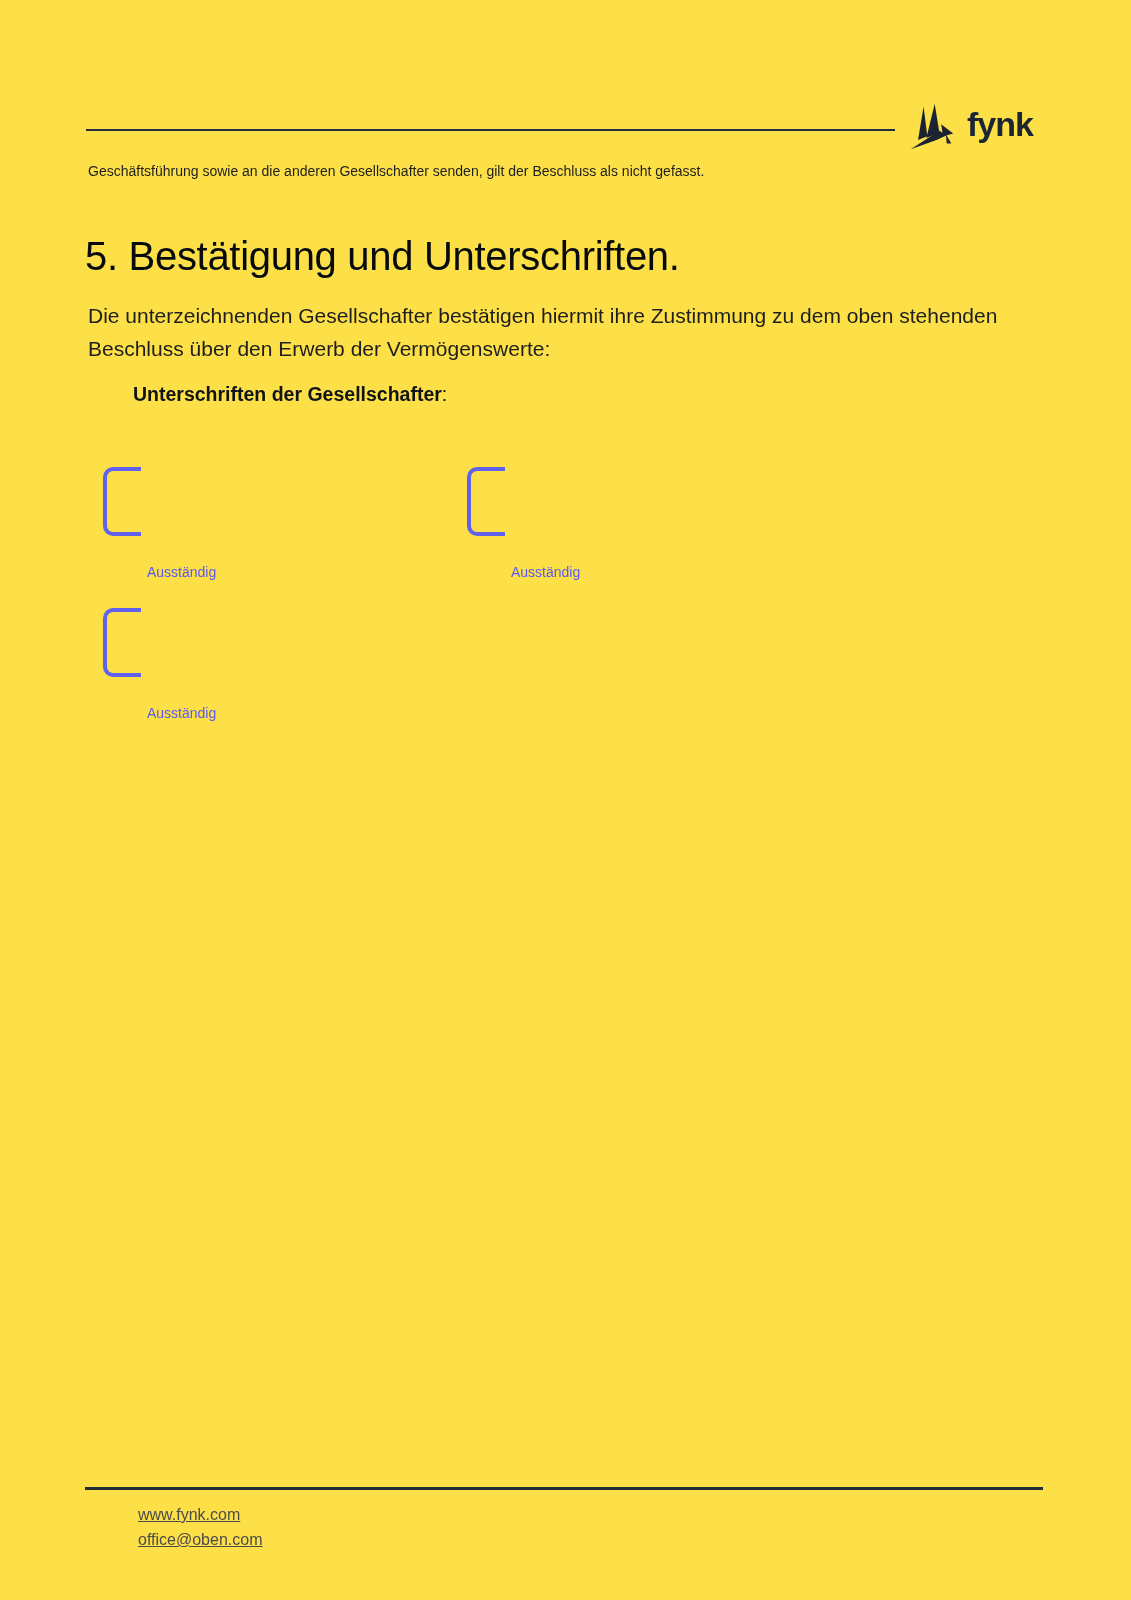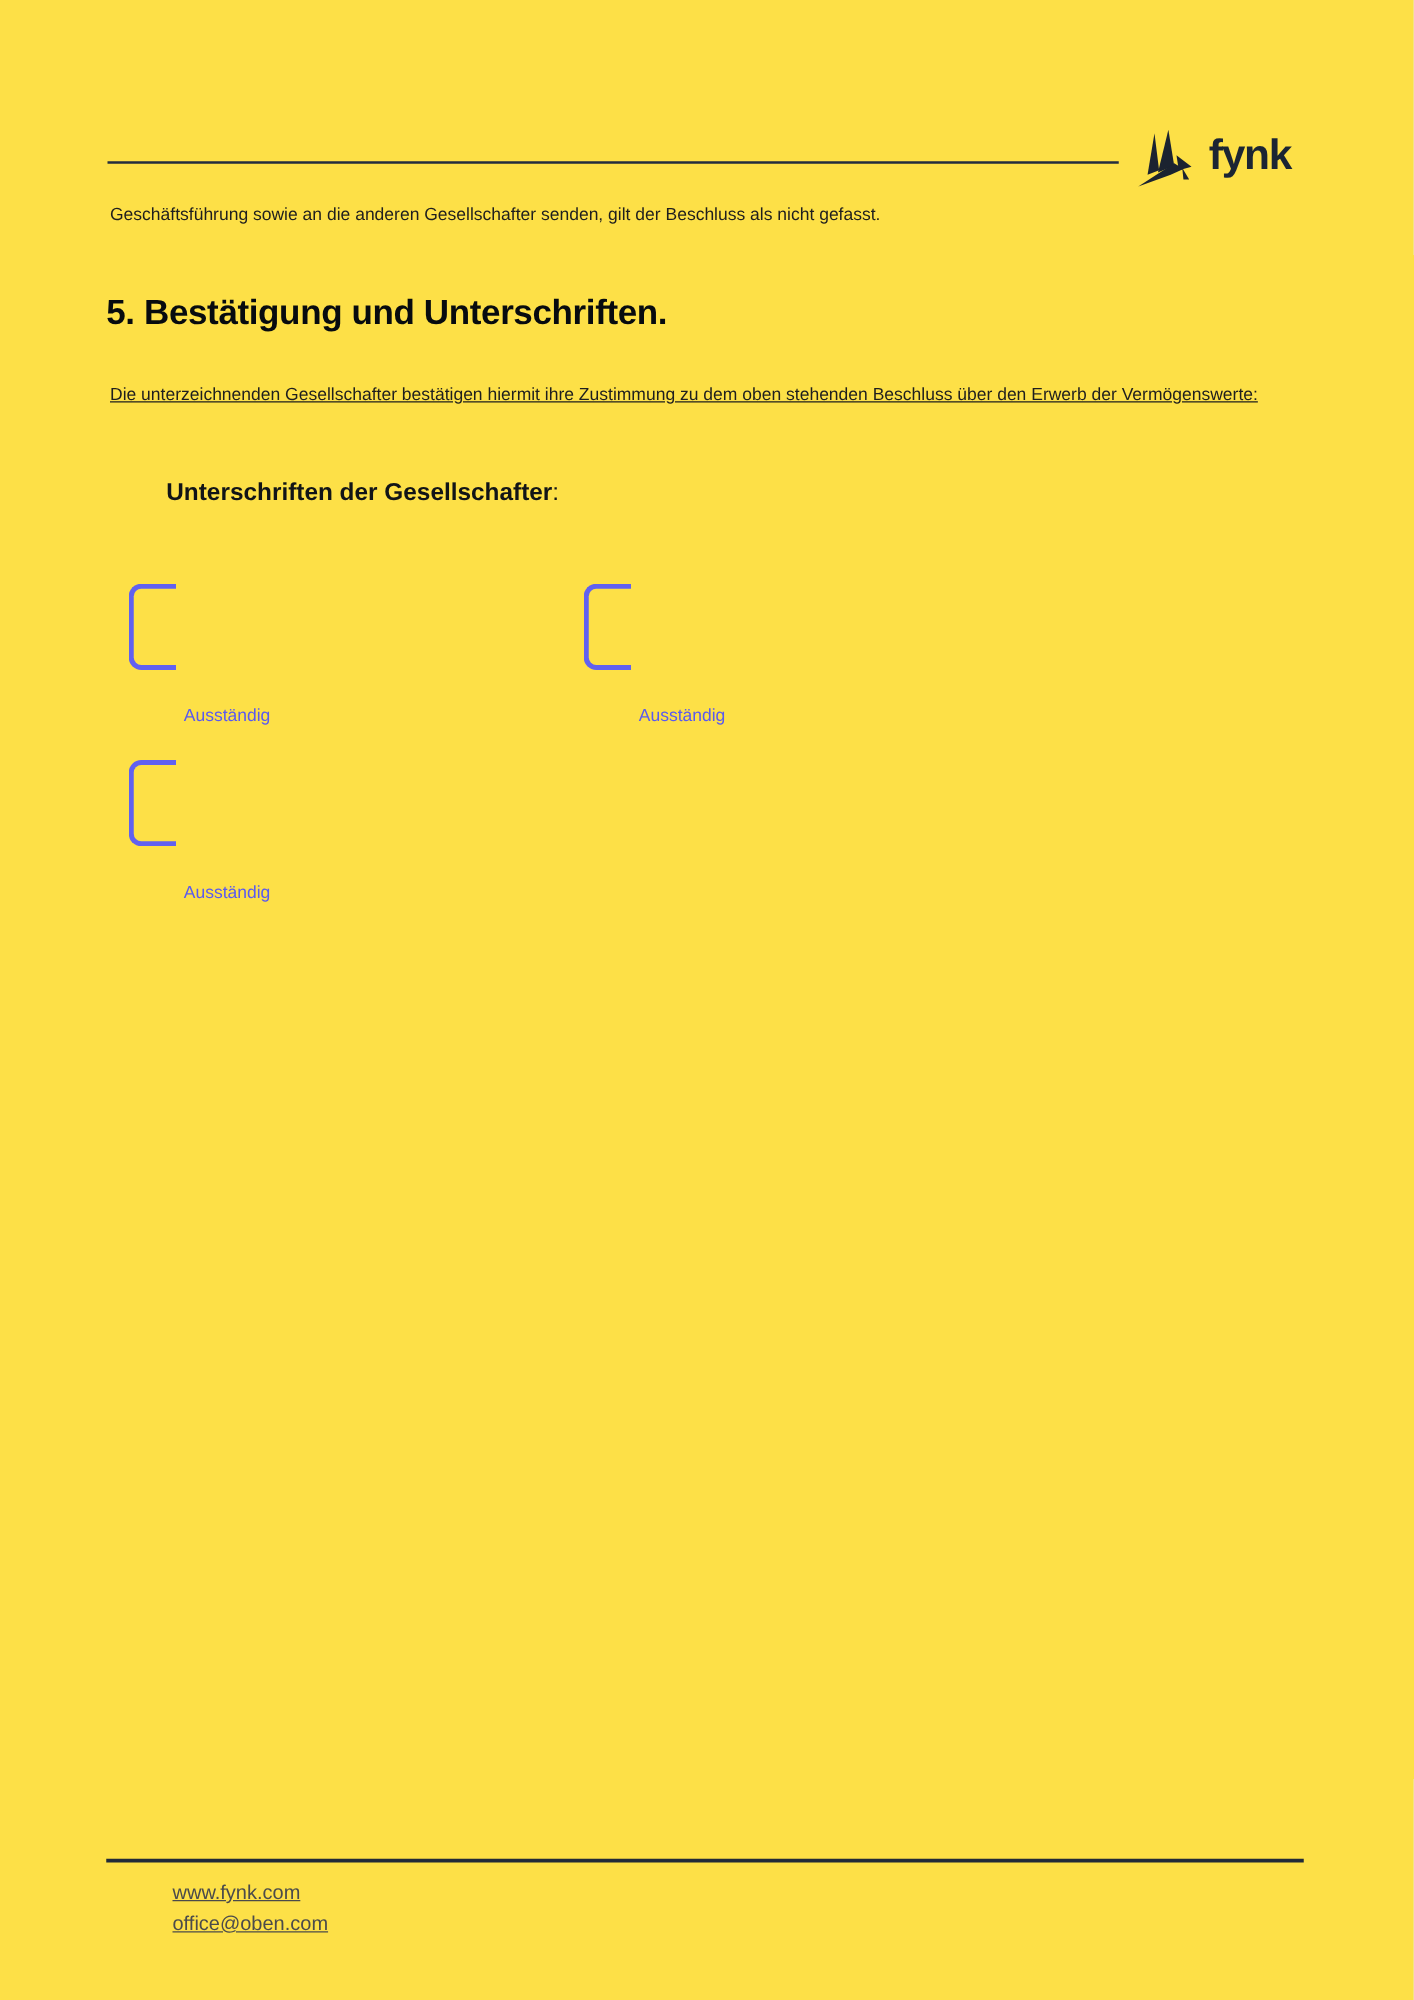--- a/index.html
+++ b/index.html
@@ -45,33 +45,32 @@
     left: 88px; top: 158px;
     width: 1000px;
     font-size: 14px;
     line-height: 27px;
     color: #1e1e1e;
     white-space: nowrap;
   }
   .heading {
     position: absolute;
     left: 85px; top: 234px;
-    font-size: 28px;
-    font-weight: 700;
+    font-size: 40px;
+    font-weight: 400;
     letter-spacing: -0.3px;
     color: #070b0f;
   }
   .paragraph {
     position: absolute;
     left: 88px; top: 299px;
     width: 945px;
-    font-size: 14px;
+    font-size: 21px;
     line-height: 33px;
     color: #1e1e1e;
-    text-decoration: underline;
   }
   .signatures-heading {
     position: absolute;
     left: 97px; top: 383px;
     font-size: 19.5px;
     color: #111417;
     margin-left: 36px;
   }
   .signatures-heading b { font-weight: 700; }
 

